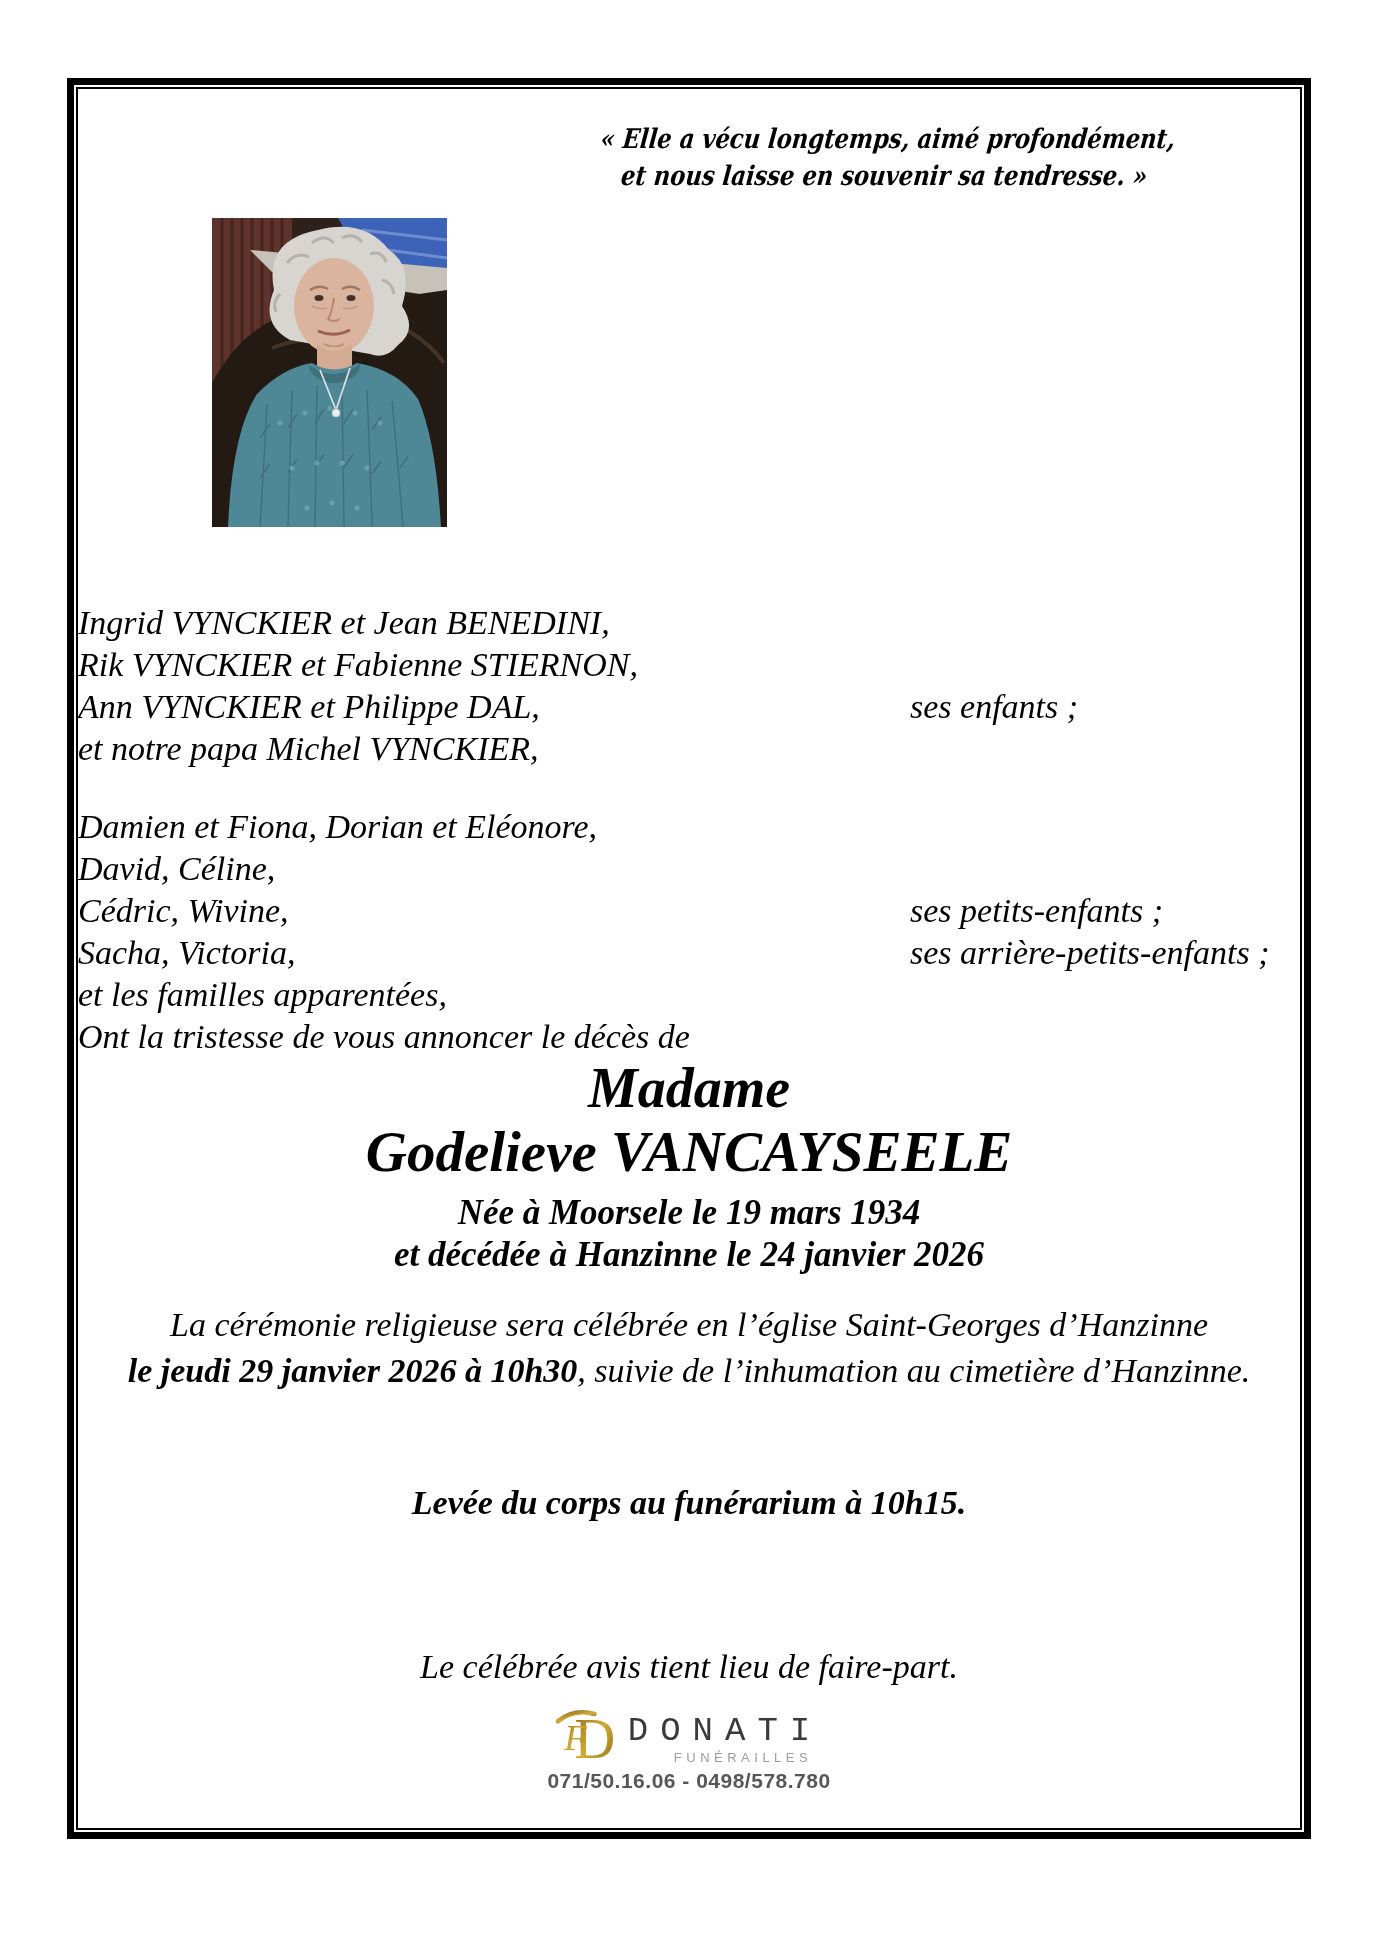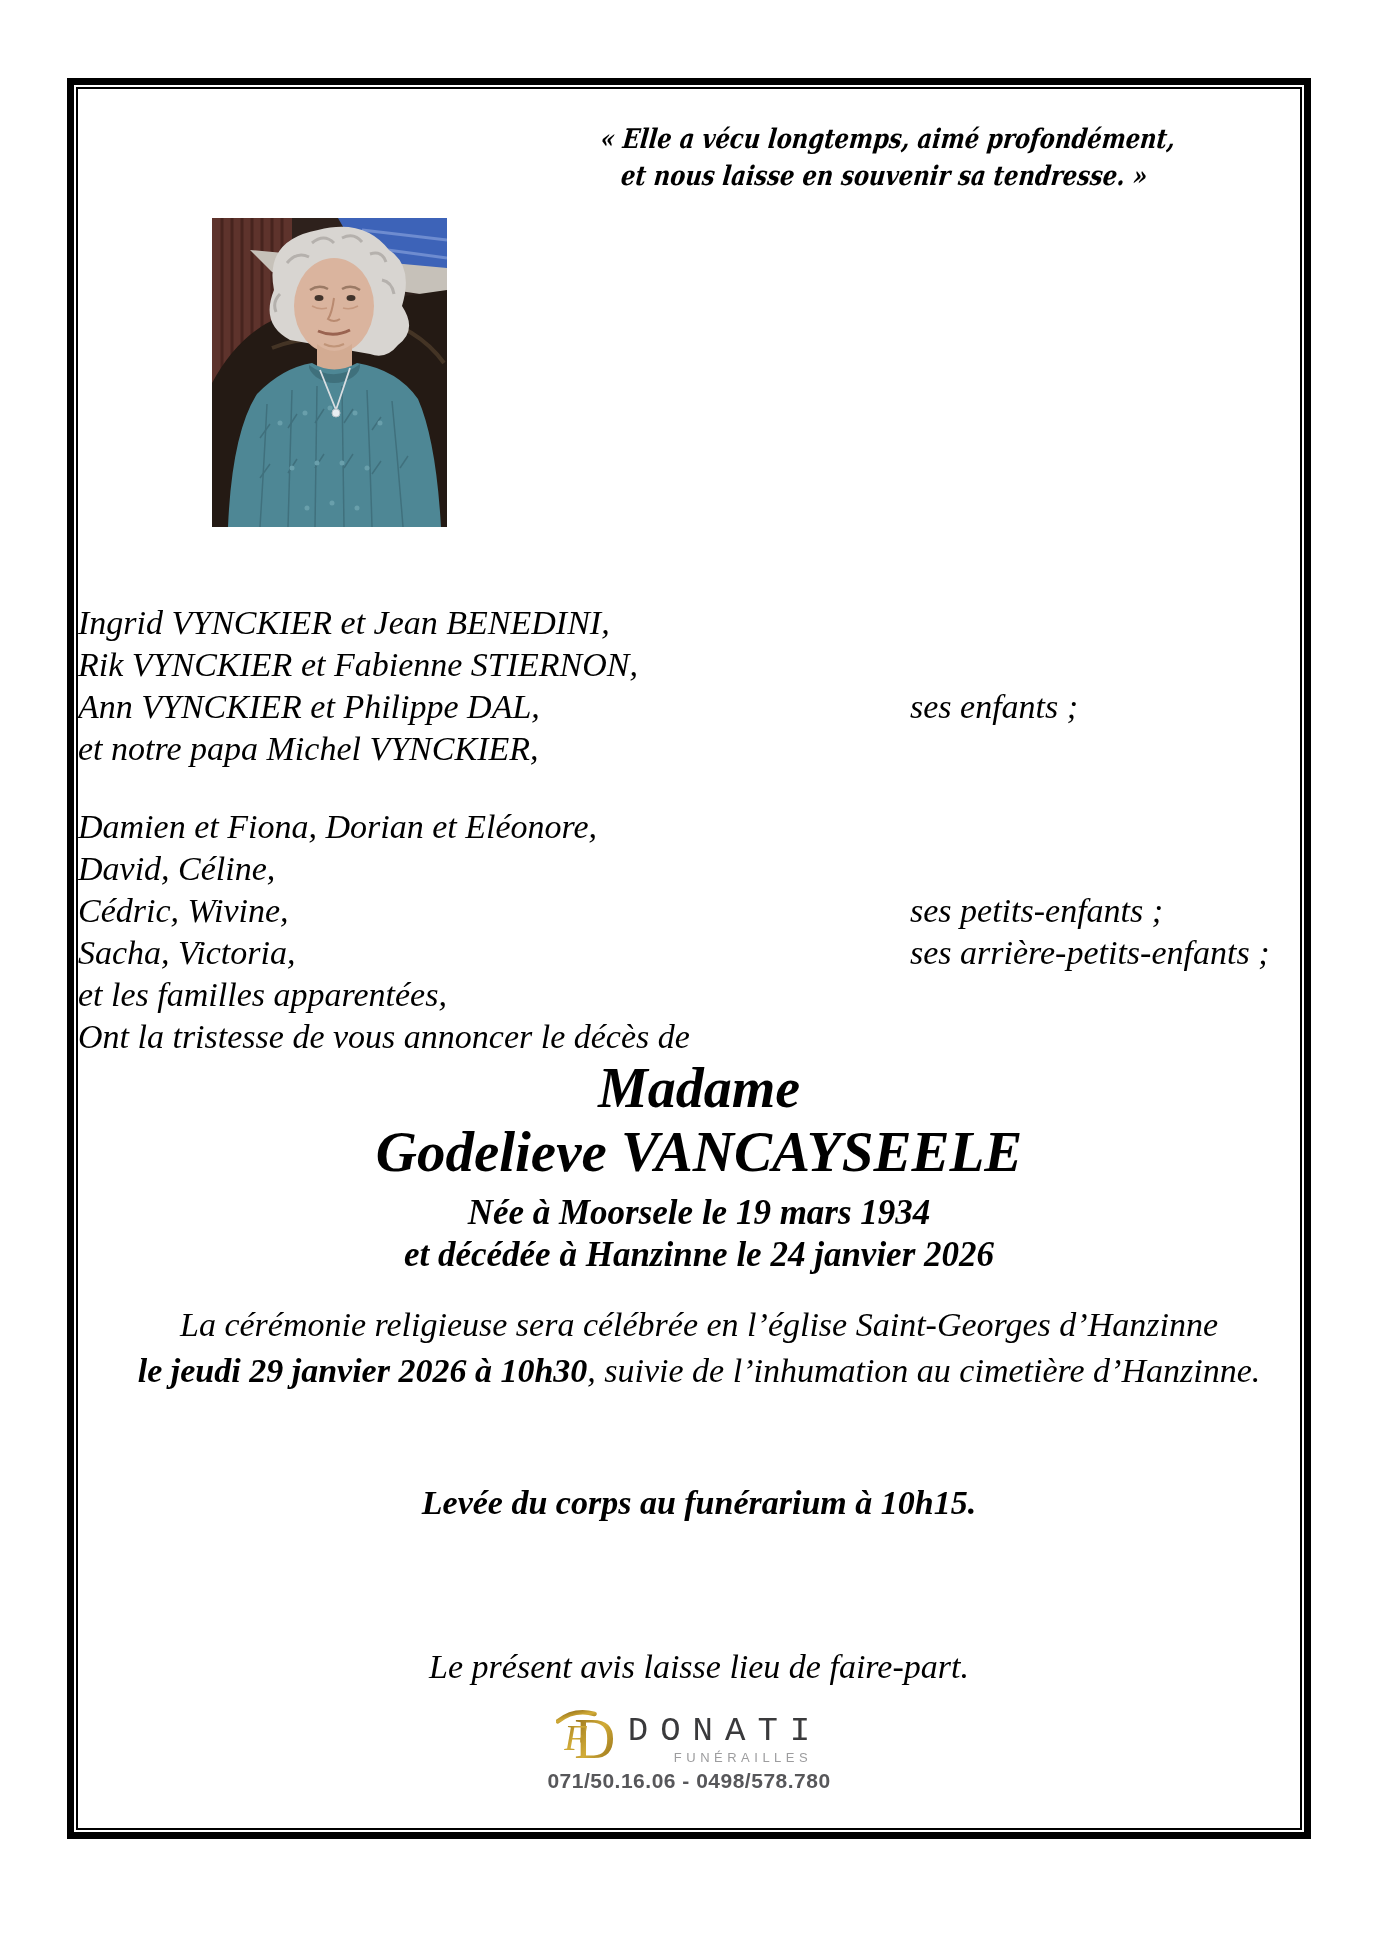--- a/index.html
+++ b/index.html
@@ -19,21 +19,21 @@
     font-size:27px; line-height:37px;
     transform:scaleX(0.84) skewX(-7deg); transform-origin:center top;
   }
 
   .photo { position:absolute; left:212px; top:218px; width:235px; height:309px; display:block; }
 
   .fam { position:absolute; left:78px; width:1220px; font-style:italic; font-size:34px; line-height:42px; }
   .fline { position:relative; height:42px; white-space:nowrap; }
   .tabLabel { position:absolute; left:832px; top:0; }
 
-  .centered { position:absolute; left:67px; width:1244px; text-align:center;margin-left:10px; }
+  .centered { position:absolute; left:67px; width:1244px; text-align:center; }
   .deceased-title { top:1056px; font-style:italic; font-weight:bold; font-size:56px; line-height:64px; }
   .deceased-name  { top:1120px; font-style:italic; font-weight:bold; font-size:57px; line-height:64px; }
   .vitals { font-style:italic; font-weight:bold; font-size:35px; line-height:42px; }
   .para   { font-style:italic; font-size:34px; line-height:46px; }
   .b      { font-weight:bold; }
 
   .logo { position:absolute; left:67px; top:1706px; width:1244px; display:flex; flex-direction:column; align-items:center; }
   .logo-row { display:flex; align-items:flex-start; }
   .logo-text { display:flex; flex-direction:column; align-items:flex-end; margin-left:6px; padding-top:8px; }
   .brand-name { font-family:Liberation Mono, monospace; font-size:34px; letter-spacing:12px; color:#3a3a3c; line-height:34px; }
@@ -132,21 +132,21 @@
   <div class="centered vitals" style="top:1192px;">Née à Moorsele le 19 mars 1934</div>
   <div class="centered vitals" style="top:1234px;">et décédée à Hanzinne le 24 janvier 2026</div>
 
   <div class="centered para" style="top:1302px;">
     <div>La cérémonie religieuse sera célébrée en l’église Saint-Georges d’Hanzinne</div>
     <div><span class="b">le jeudi 29 janvier 2026 à 10h30</span><span>, suivie de l’inhumation au cimetière d’Hanzinne.</span></div>
   </div>
 
 
   <div class="centered para" style="top:1480px;font-weight:bold;">Levée du corps au funérarium à 10h15.</div>
-  <div class="centered para" style="top:1644px;">Le présent avis laisse lieu de faire-part.</div>
+  <div class="centered para" style="top:1644px;">Le célébrée avis tient lieu de faire-part.</div>
 
   <div class="logo">
     <div class="logo-row">
       <svg width="66" height="58" viewBox="0 0 72 62" aria-hidden="true">
         <defs>
           <linearGradient id="gold" x1="0" y1="0" x2="1" y2="1">
             <stop offset="0" stop-color="#8a6614"></stop>
             <stop offset="0.5" stop-color="#d2ac38"></stop>
             <stop offset="1" stop-color="#8a6614"></stop>
           </linearGradient>

